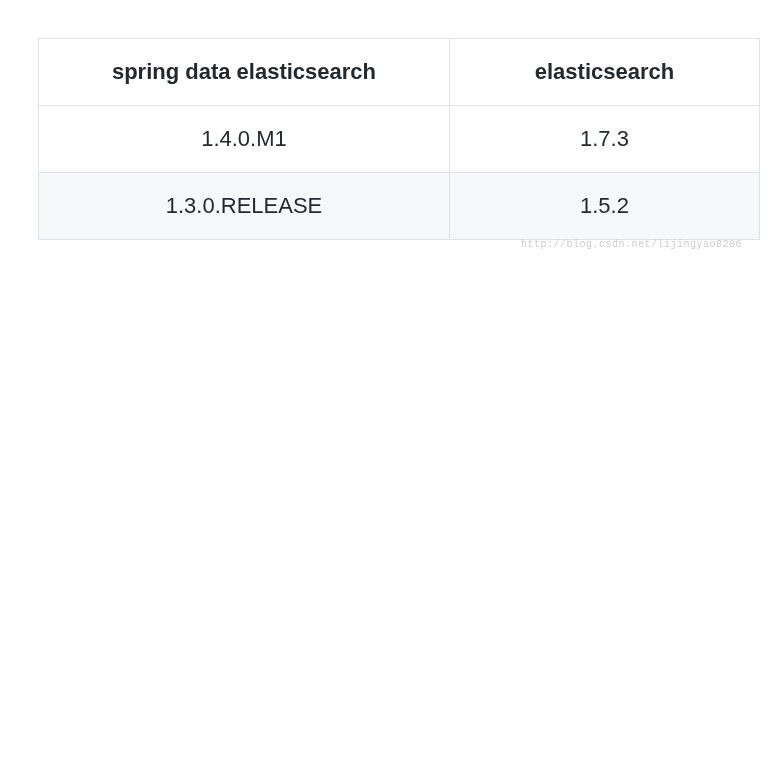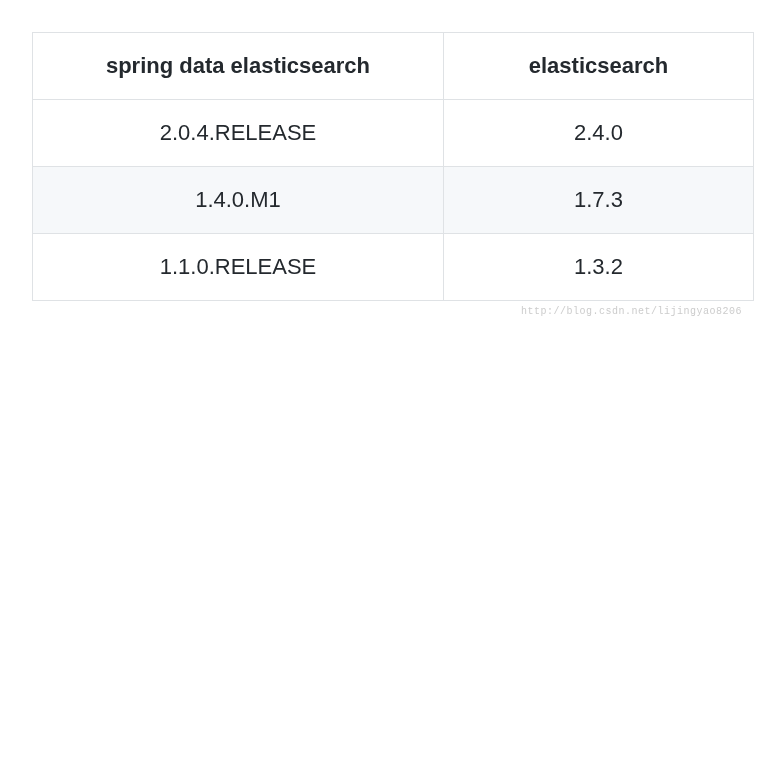--- a/index.html
+++ b/index.html
@@ -1,17 +1,17 @@
 <!DOCTYPE html>
 <html><head>
   <meta charset="utf-8">
   <style>
     * {
       margin: 0;
-      padding: 2px;
+      padding: 8px;
       box-sizing: border-box;
     }
     body {
       font-family: -apple-system, BlinkMacSystemFont, "Segoe UI", Helvetica, Arial, sans-serif;
       background: #ffffff;
       padding: 30px;
       width: 782px;
       position: relative;
     }
     table {
@@ -58,27 +58,23 @@
 
 <table>
   <thead>
     <tr>
       <th>spring data elasticsearch</th>
       <th>elasticsearch</th>
     </tr>
   </thead>
   <tbody>
     <tr>
-      <td>2.0.4.RELEASE</td>
-      <td>2.4.0</td>
-    </tr>
-    <tr>
       <td>1.4.0.M1</td>
       <td>1.7.3</td>
     </tr>
     <tr>
-      <td>1.1.0.RELEASE</td>
-      <td>1.3.2</td>
+      <td>1.3.0.RELEASE</td>
+      <td>1.5.2</td>
     </tr>
   </tbody>
 </table>
 
 <div class="watermark">http://blog.csdn.net/lijingyao8206</div>
 
 </body></html>

